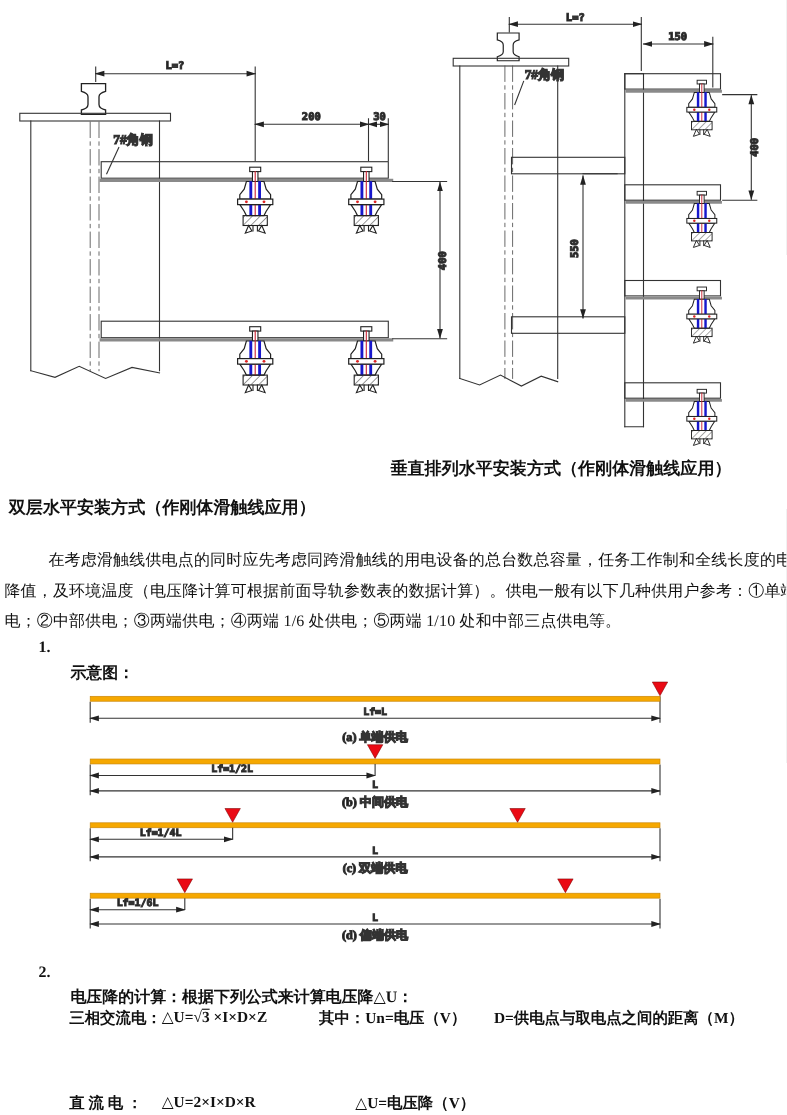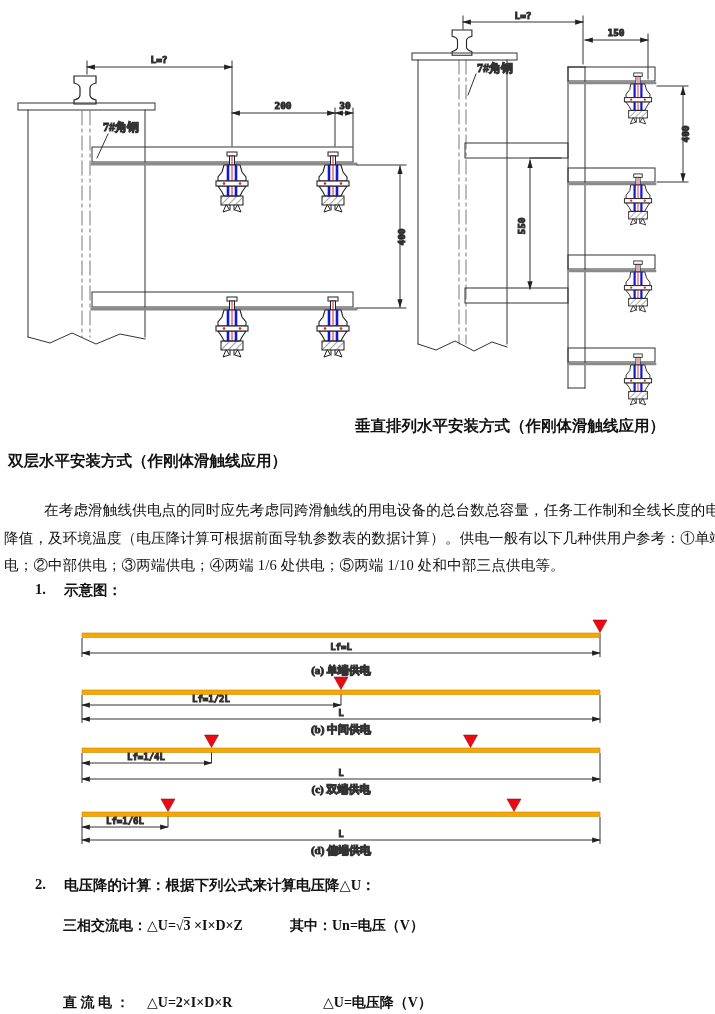--- a/index.html
+++ b/index.html
@@ -13,21 +13,21 @@
   .caption-row{position:absolute;top:416px;left:0;width:715px;font-size:15.5px;font-weight:600;}
   .caption-left{position:absolute;left:8px;top:0;margin-top:35px;}
   .caption-right{position:absolute;left:355px;top:0;}
   .heading5{position:absolute;top:458px;left:8px;font-size:17px;font-weight:700;color:#26268c;}
   .heading5 .no{margin-right:26px;}
   .para{position:absolute;left:4px;top:497px;width:708px;font-size:14.5px;line-height:27.5px;
         letter-spacing:0.2px;white-space:nowrap;}
   .para .l1{text-indent:40px;}
   .item{position:absolute;font-size:14.5px;font-weight:600;}
   .item .no{position:absolute;left:35px;}
-  .item .lab{position:absolute;left:64px;white-space:nowrap;}
+  .item .lab{position:absolute;left:64px;white-space:nowrap;margin-top:21px;}
   #item1{top:581px;left:0;width:715px;height:20px;}
   #item2{top:876px;left:0;width:715px;height:20px;}
   .frow{position:absolute;left:0;width:704px;height:22px;font-size:14px;font-weight:600;white-space:nowrap;}
   .frow .fname{position:absolute;left:63px;}
   .frow .fform{position:absolute;left:147px;}
   .frow .fmid{position:absolute;}
   .frow .fright{position:absolute;}
   #frow1{top:917px;} #frow2{top:949px;} #frow3{top:980px;margin-top:14px;}
   #frow1 .fmid{left:290px;} #frow2 .fmid{left:330px;} #frow3 .fmid{left:323px;}
   #frow1 .fright{left:449px;} #frow2 .fright{left:442px;} #frow3 .fright{left:442px;}
@@ -237,20 +237,21 @@
 
   <div class="item" id="item2">
     <span class="no">2.</span>
     <span class="lab">电压降的计算：根据下列公式来计算电压降△U：</span>
   </div>
 
   <div class="frow" id="frow1">
     <span class="fname">三相交流电：</span>
     <span class="fform"><span>△U=√</span><span class="ovl">3</span><span> ×I×D×Z</span></span>
     <span class="fmid">其中：Un=电压（V）</span>
+    <span class="fright">D=供电点与取电点之间的距离（M）</span>
   </div>
   <div class="frow" id="frow3">
     <span class="fname">直 流 电 ：</span>
     <span class="fform">△U=2×I×D×R</span>
     <span class="fmid">△U=电压降（V）</span>
   </div>
 
 </div>
 
 </body></html>

